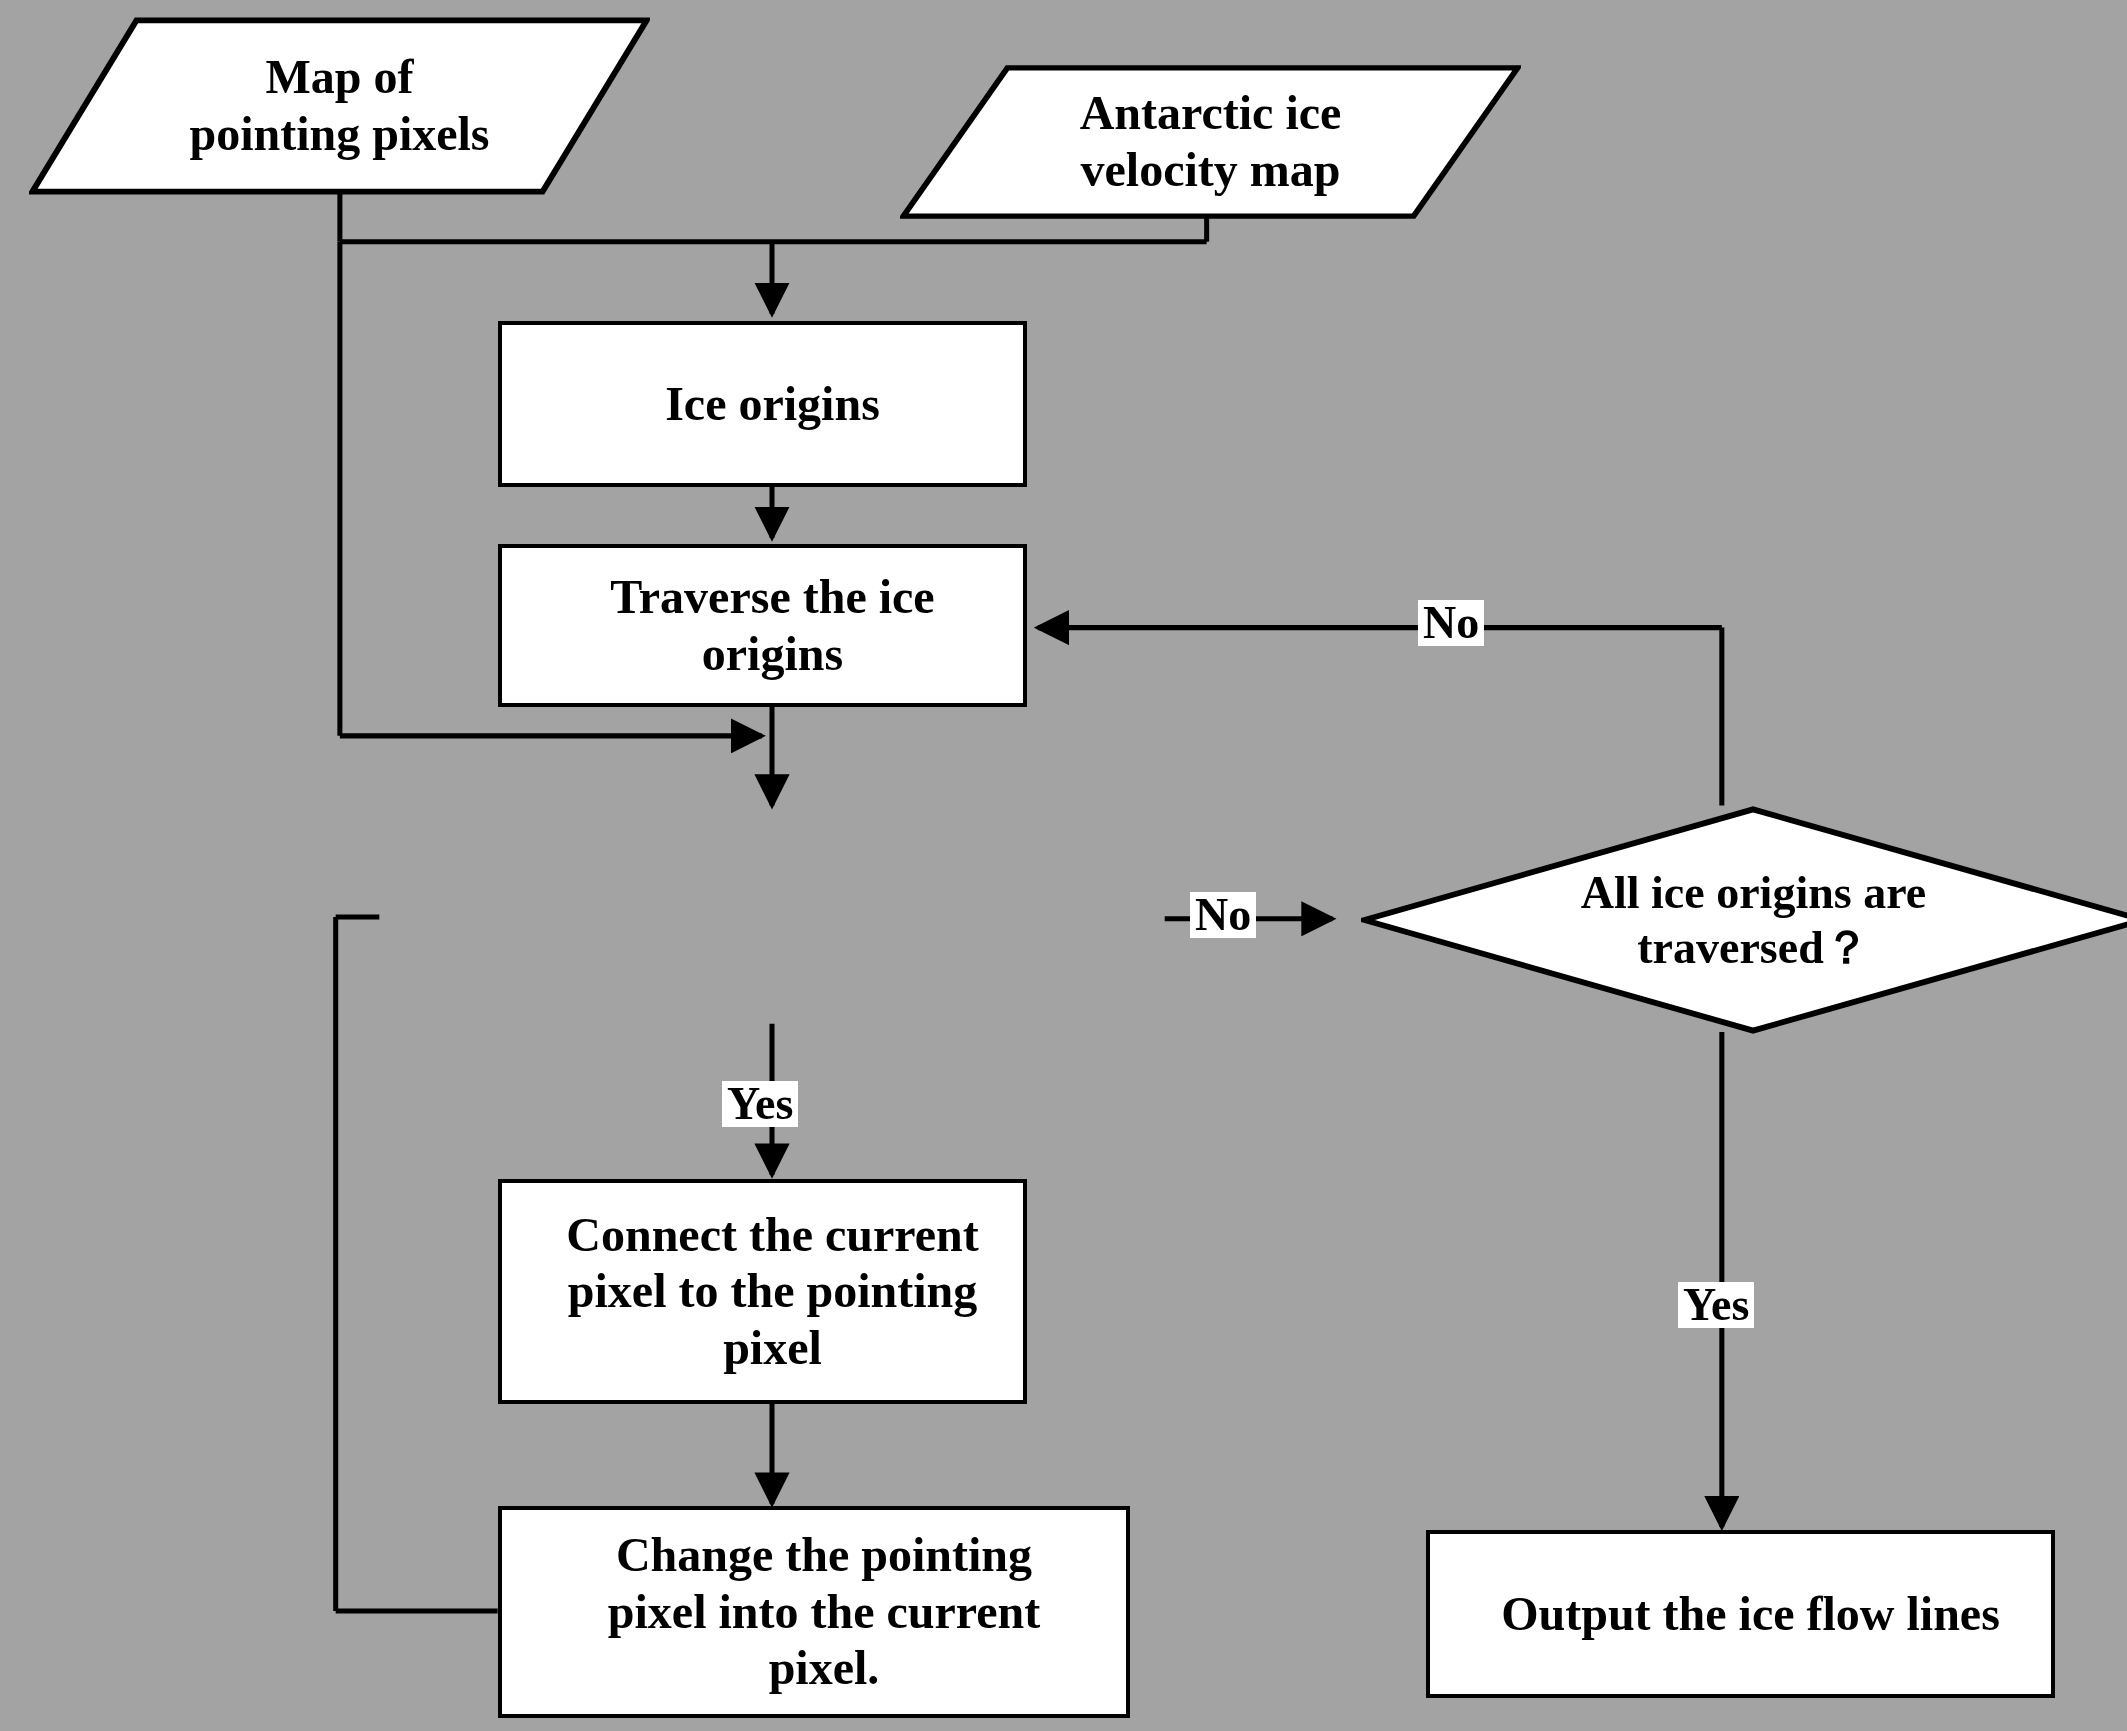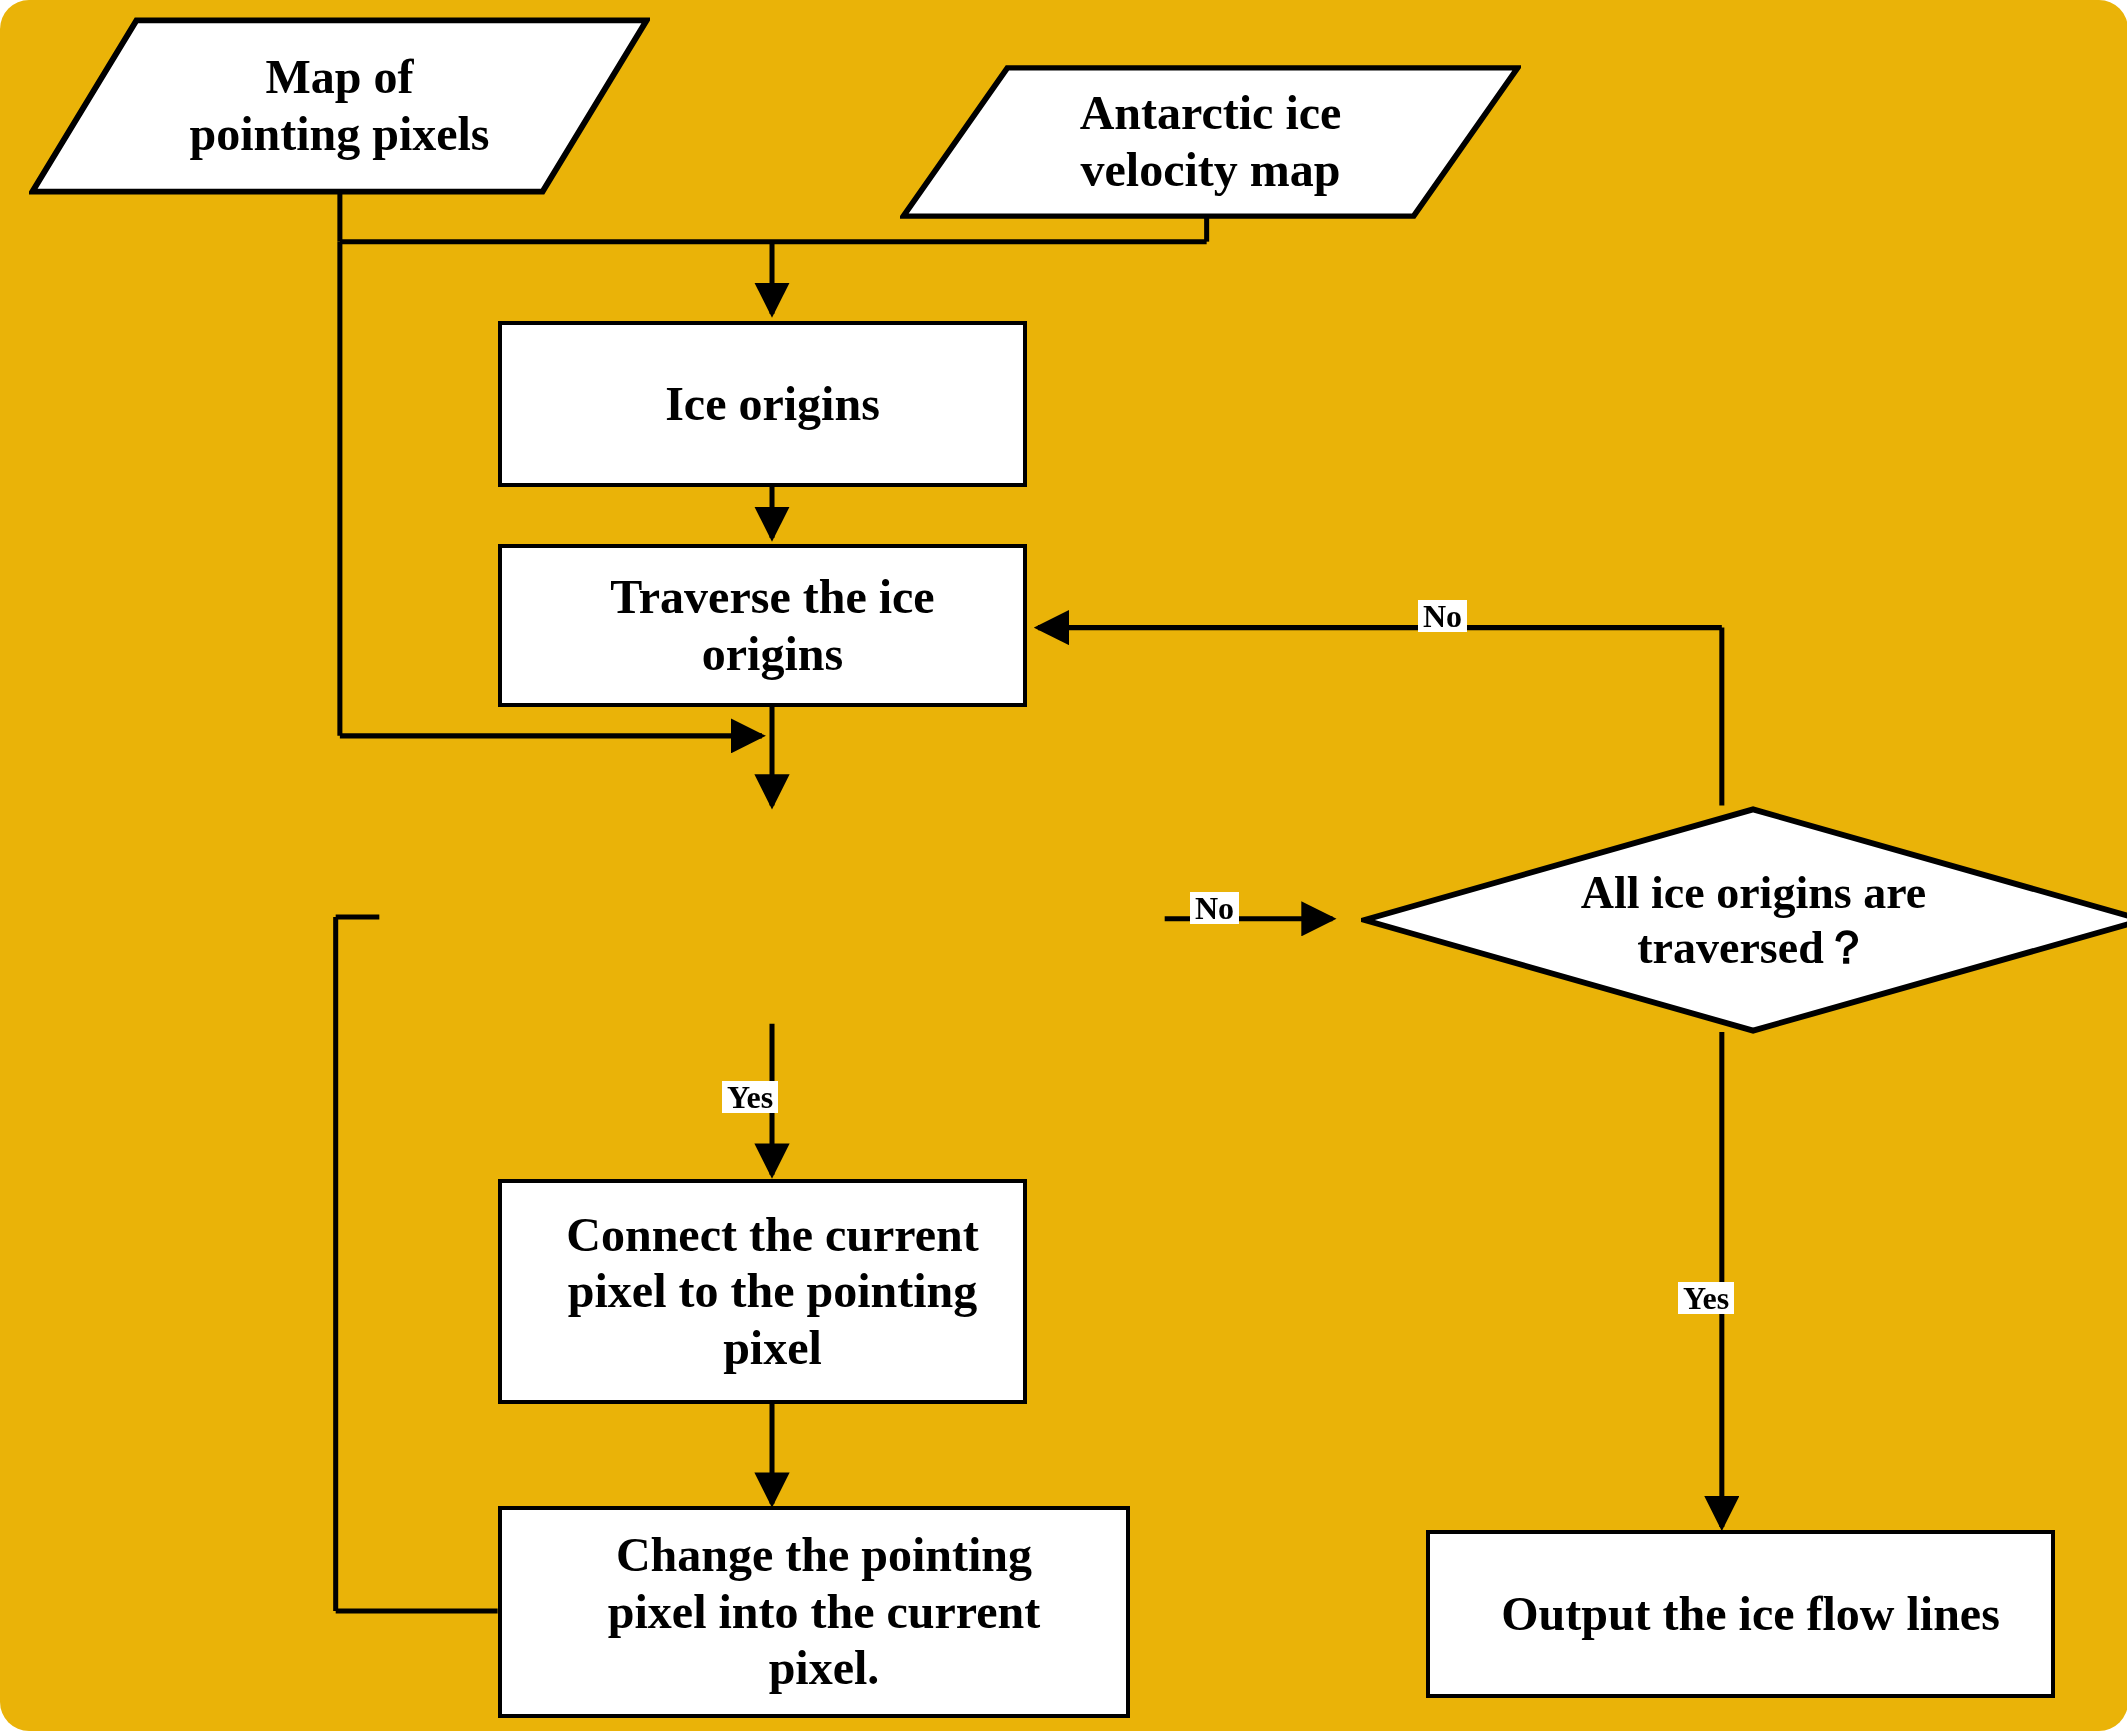--- a/index.html
+++ b/index.html
@@ -8,23 +8,22 @@
     padding: 0;
     background: #ffffff;
   }
   body {
     font-family: "Liberation Serif", "DejaVu Serif", serif;
   }
   #canvas {
     position: relative;
     width: 2128px;
     height: 1731px;
-    background: #eab308;
+    background: #a3a3a3;
     overflow: hidden;
-    border-radius: 29px;
   }
   #wires {
     position: absolute;
     left: 0;
     top: 0;
     width: 2128px;
     height: 1731px;
     pointer-events: none;
   }
   .node {
@@ -92,21 +91,21 @@
     color: #000000;
     font-weight: bold;
     background: #ffffff;
     padding: 0 5px;
     line-height: 1;
     z-index: 3;
   }
   .fs-title { font-size: 48px; }
   .fs-proc  { font-size: 48px; }
   .fs-dia   { font-size: 46px; }
-  .fs-edge  { font-size: 32px; }
+  .fs-edge  { font-size: 46px; }
 </style>
 </head>
 <body>
 
 <div id="canvas">
 
   <svg id="wires" viewBox="0 0 2536 2063" width="2128" height="1731" xmlns="http://www.w3.org/2000/svg">
     <defs>
       <marker id="ah" markerWidth="7" markerHeight="7" refX="6.2" refY="3.5" orient="auto" markerUnits="strokeWidth">
         <path d="M0,0 L7,3.5 L0,7 z" fill="#000000"></path>

